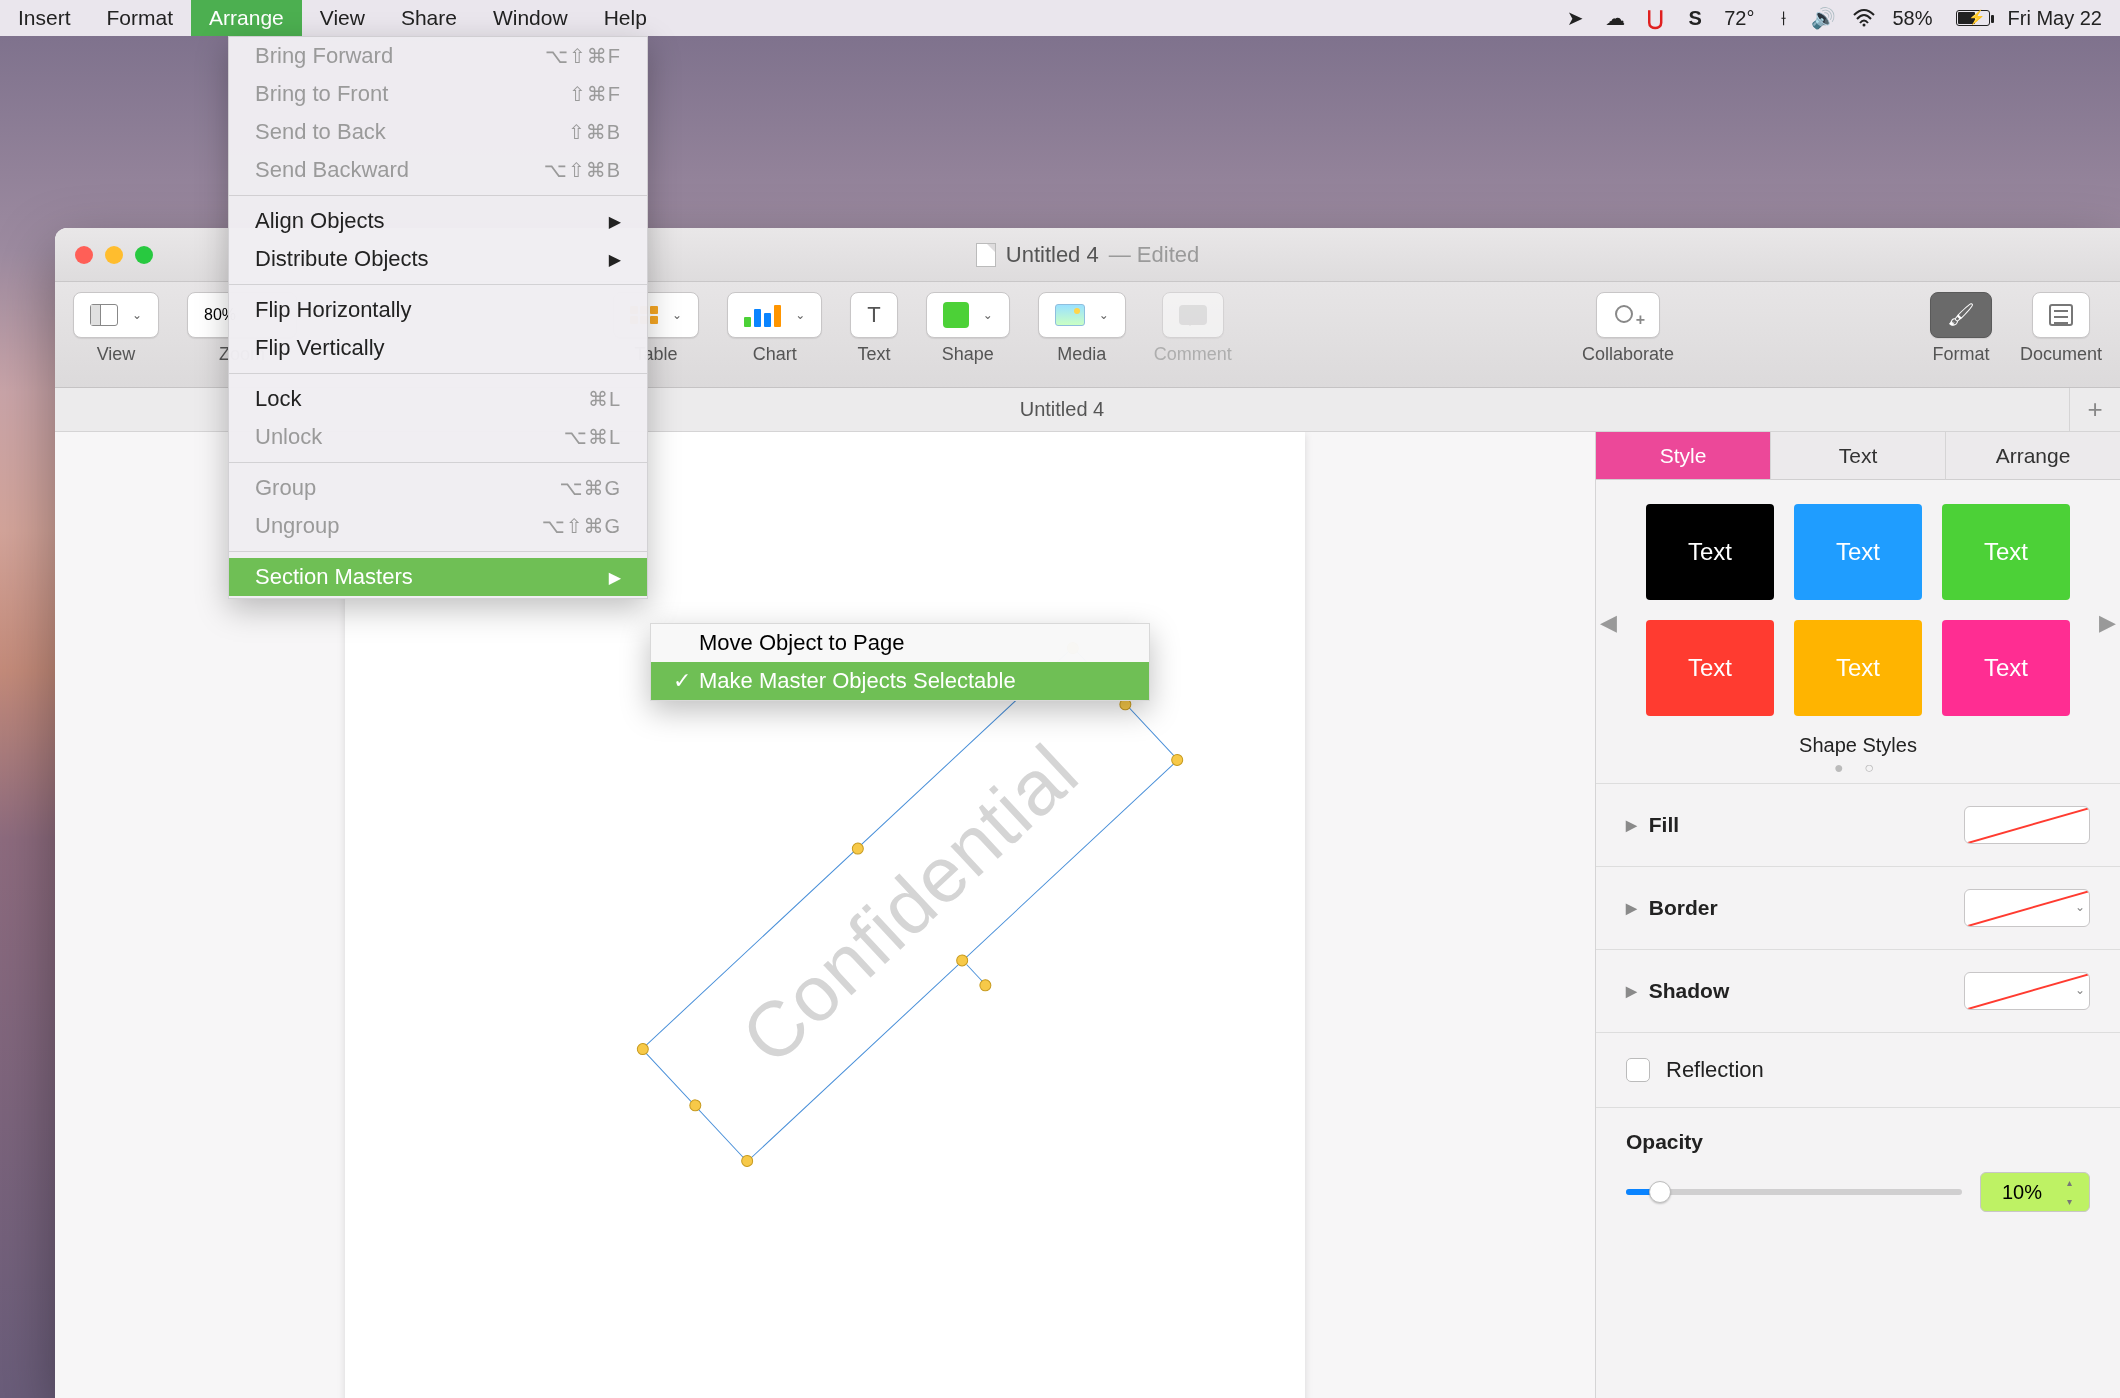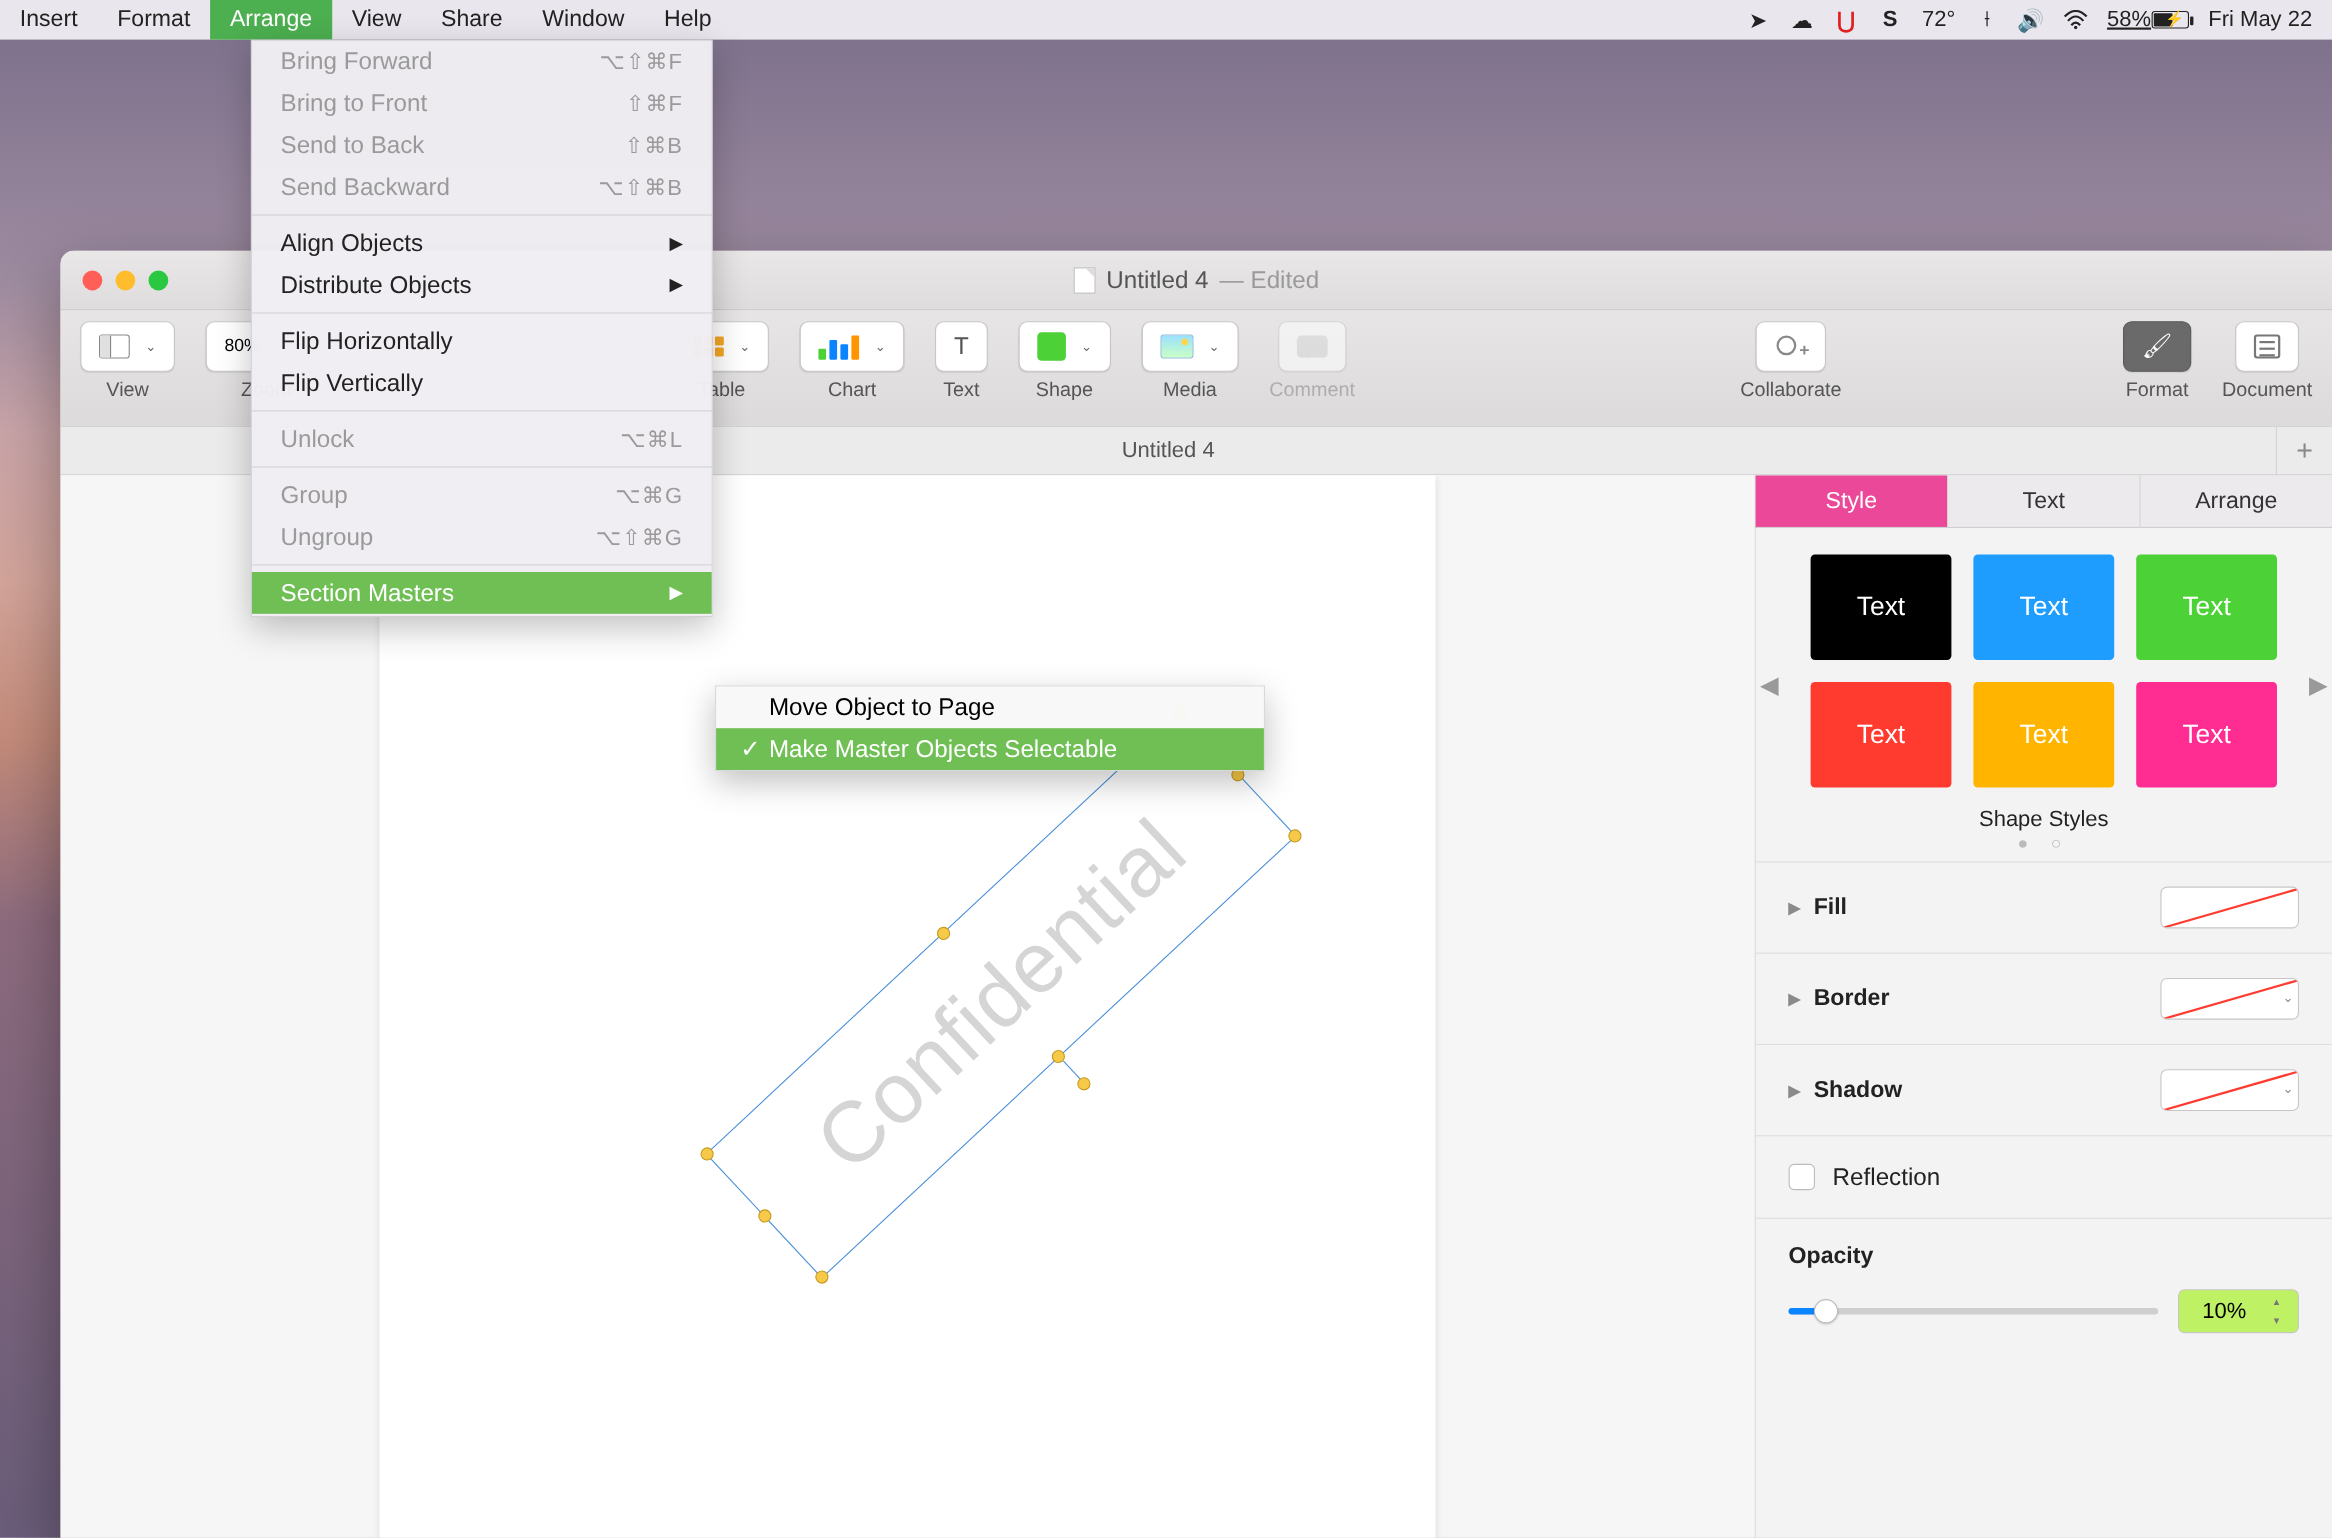--- a/index.html
+++ b/index.html
@@ -15,21 +15,21 @@
 .menubar {
   position: absolute; top: 0; left: 0; right: 0; height: 36px;
   background: rgba(240,236,242,0.95);
   display: flex; align-items: center; font-size: 21px; color: #222;
 }
 .menubar .mitem { padding: 0 18px; height: 36px; display: flex; align-items: center; cursor: default; }
 .menubar .mitem.active { background: #4caf50; color: #fff; }
 .menubar .spacer { flex: 1; }
 .status { display: flex; align-items: center; gap: 18px; padding-right: 18px; font-size: 20px; color: #222; }
 .status .ico { width: 22px; height: 22px; display: inline-flex; align-items: center; justify-content: center; }
-.battery-box { display: inline-flex; align-items: center; gap: 0; text-decoration: underline; }
+.battery-box { display: inline-flex; align-items: center; gap: 23px; }
 .battwrap { width: 34px; height: 16px; border: 1.5px solid #222; border-radius: 3px; position: relative; }
 .battwrap::after { content:""; position:absolute; right:-5px; top:4px; width:3px; height:8px; background:#222; border-radius:1px; }
 .battfill { position:absolute; left:1px; top:1px; bottom:1px; width:55%; background:#222; border-radius:1px; }
 .lightning { position:absolute; left:38%; top:-2px; font-size:14px; color:#222; }
 
 
 .dropdown {
   position: absolute; top: 36px; left: 228px; width: 420px;
   background: rgba(240,238,242,0.98);
   border: 1px solid rgba(0,0,0,0.12);
@@ -444,20 +444,24 @@
       <span class="chev">▶</span>
     </div>
   <div class="dsep"></div>
   <div class="ditem">
       <span>Flip Horizontally</span>
     </div>
   <div class="ditem">
       <span>Flip Vertically</span>
     </div>
   <div class="dsep"></div>
+  <div class="ditem">
+      <span>Lock</span>
+      <span class="kbd">⌘L</span>
+    </div>
   <div class="ditem disabled">
       <span>Unlock</span>
       <span class="kbd">⌥⌘L</span>
     </div>
   <div class="dsep"></div>
   <div class="ditem disabled">
       <span>Group</span>
       <span class="kbd">⌥⌘G</span>
     </div>
   <div class="ditem disabled">

